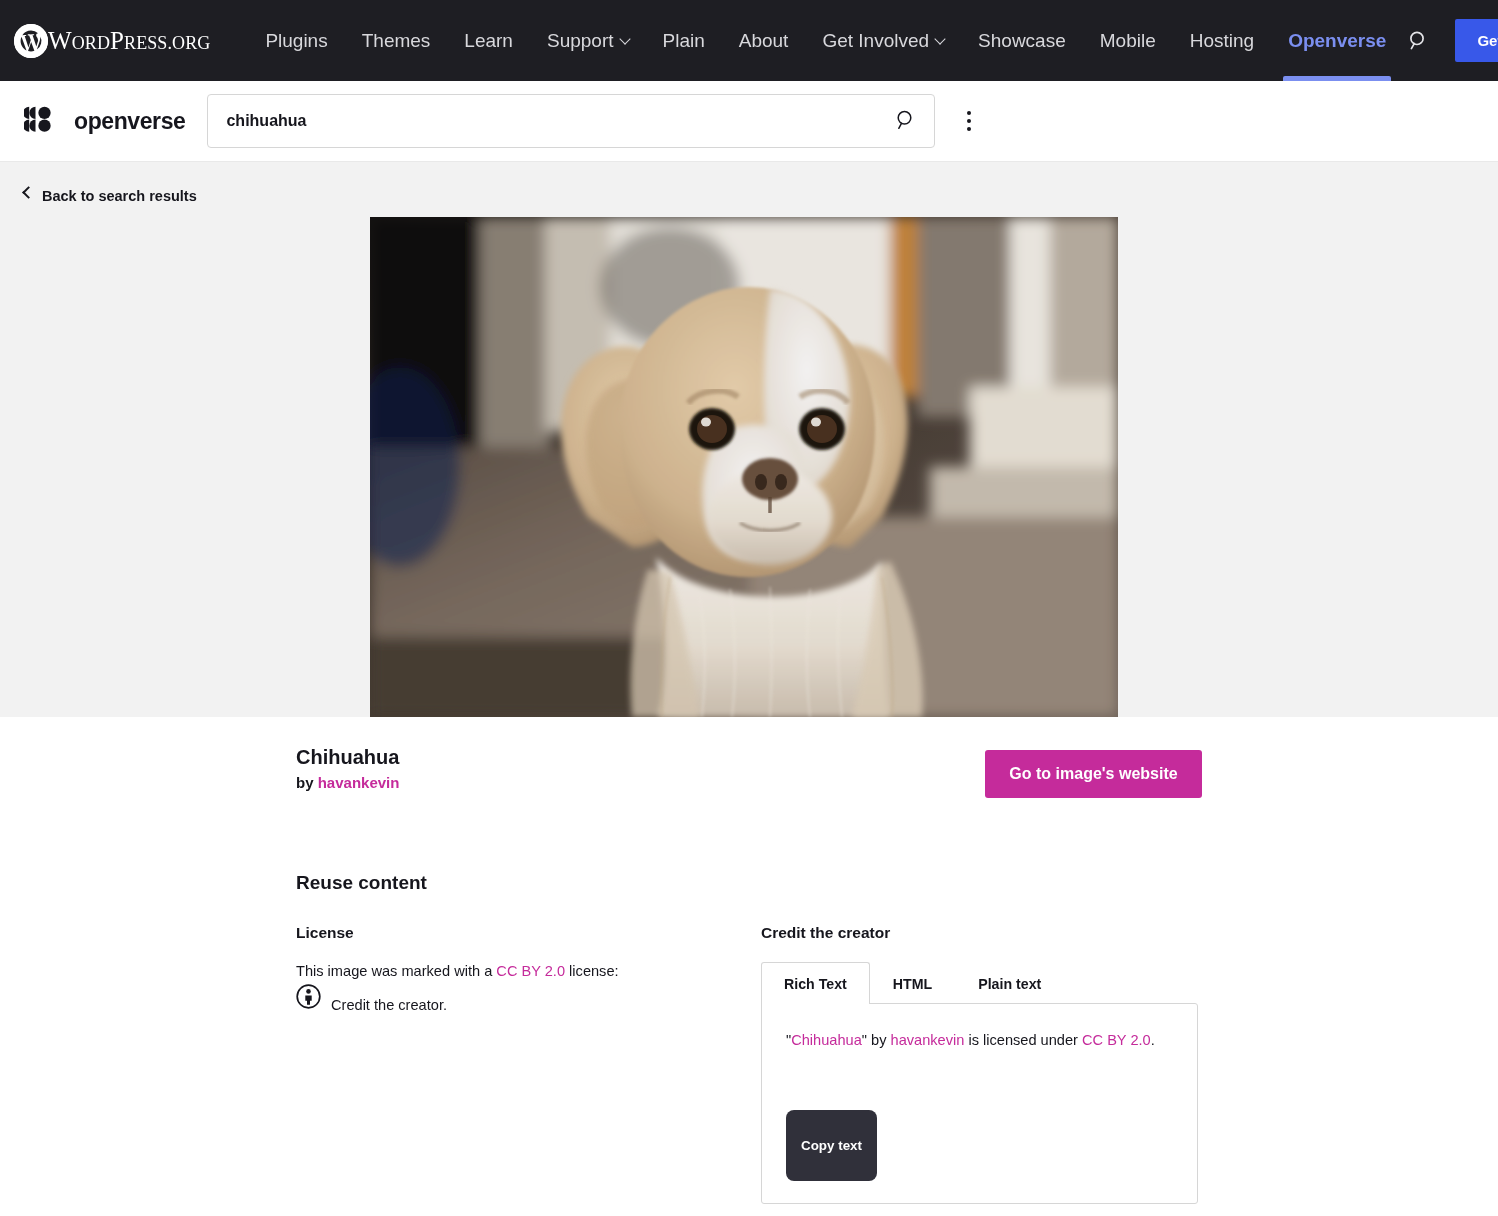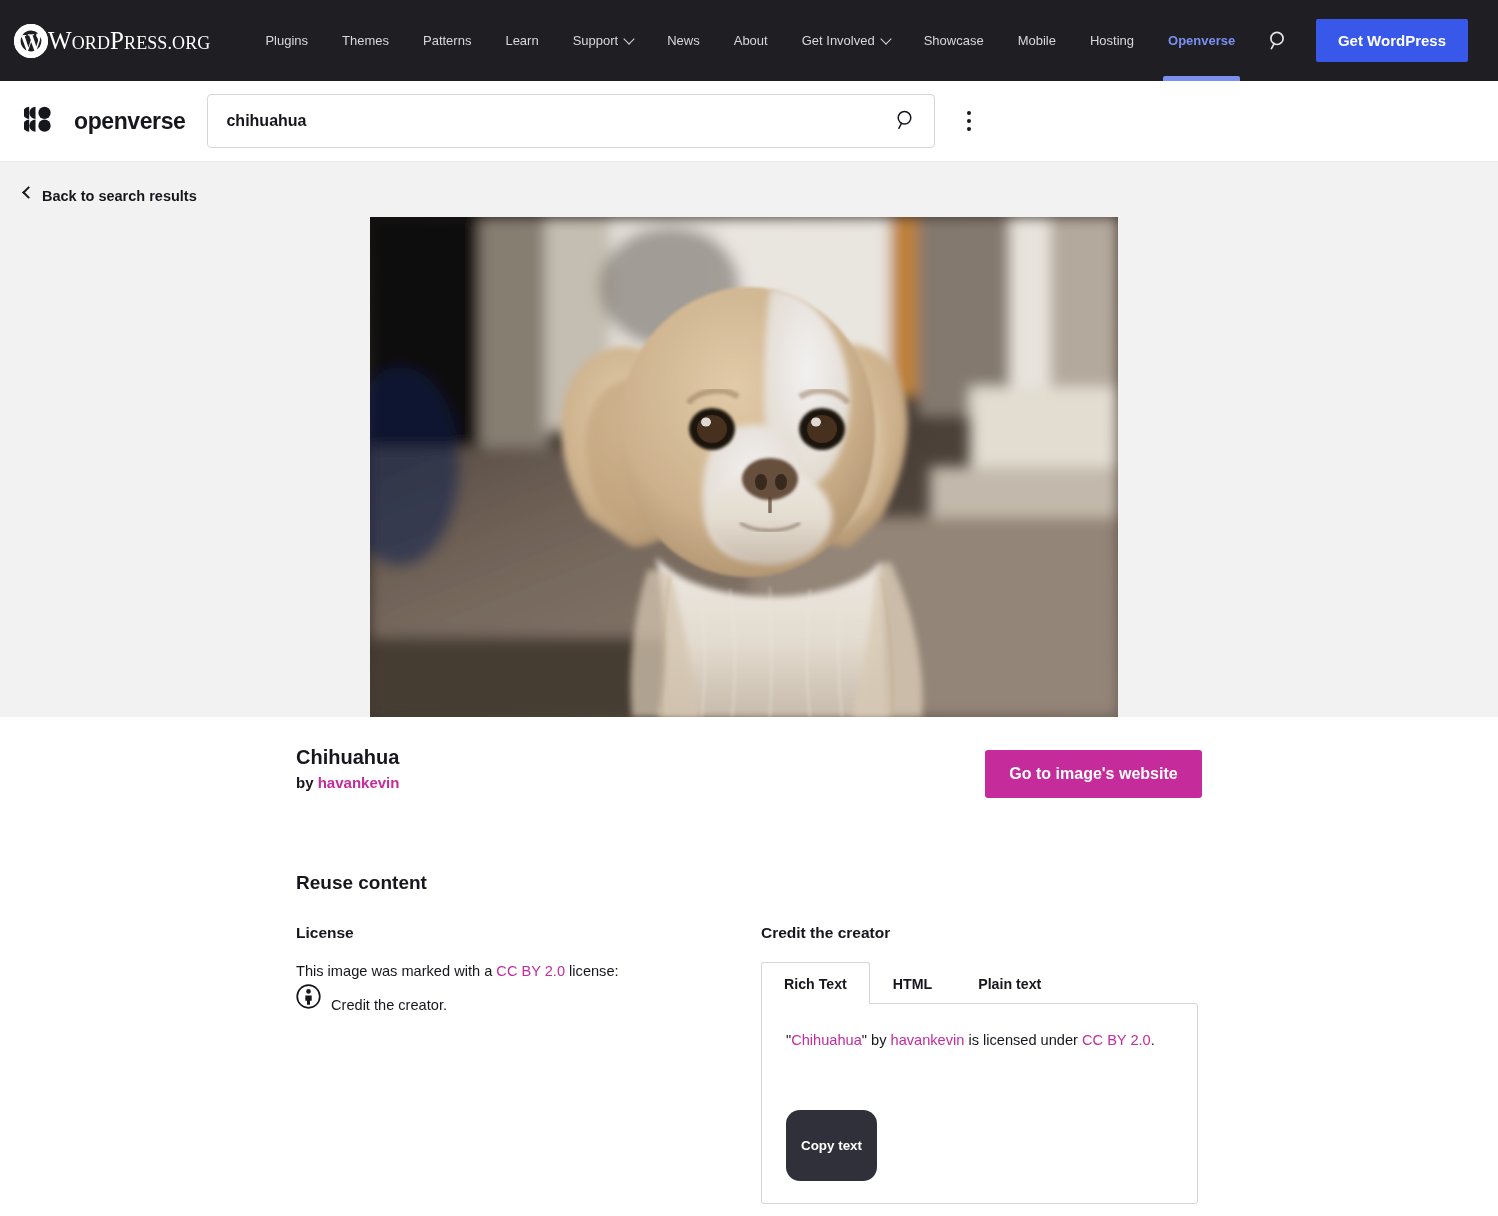--- a/index.html
+++ b/index.html
@@ -55,21 +55,21 @@
     gap: 0;
     flex: 1 1 auto;
   }
   .wp-nav-item {
     position: relative;
     display: flex;
     align-items: center;
     height: 81px;
     padding: 6px 17px;
     color: #d8d8dc;
-    font-size: 13px;
+    font-size: 19px;
     line-height: 1;
     white-space: nowrap;
     cursor: pointer;
   }
   .wp-nav-item.active { color: #7b8ff0; font-weight: bold; }
   .wp-nav-item.active::after {
     content: "";
     position: absolute;
     left: 12px; right: 12px; bottom: 0;
     height: 5px;
@@ -260,21 +260,21 @@
   }
   .attr-text { font-size: 14.6px; line-height: 1.5; color: #16161d; }
   .attr-text a { color: #c52b9b; text-decoration: none; cursor: pointer; }
   .copy-btn {
     align-self: flex-start;
     background: #30303a;
     color: #fff;
     font-size: 13.4px;
     font-weight: bold;
     border: 0;
-    border-radius: 14px;
+    border-radius: 8px;
     padding: 28px 15px;
     margin-top: 58px;
     cursor: pointer;
     font-family: "Liberation Sans", sans-serif;
   }
 </style>
 </head>
 <body>
 
 <header class="wp-bar">
@@ -291,31 +291,28 @@
   </div>
 
   <nav class="wp-nav">
     <a class="wp-nav-item">
         <span>Plugins</span>
       </a>
     <a class="wp-nav-item">
         <span>Themes</span>
       </a>
     <a class="wp-nav-item">
-        <span>Patterns</span>
-      </a>
-    <a class="wp-nav-item">
         <span>Learn</span>
       </a>
     <a class="wp-nav-item">
         <span>Support</span>
         <i class="caret"></i>
       </a>
     <a class="wp-nav-item">
-        <span>News</span>
+        <span>Plain</span>
       </a>
     <a class="wp-nav-item">
         <span>About</span>
       </a>
     <a class="wp-nav-item">
         <span>Get Involved</span>
         <i class="caret"></i>
       </a>
     <a class="wp-nav-item">
         <span>Showcase</span>

